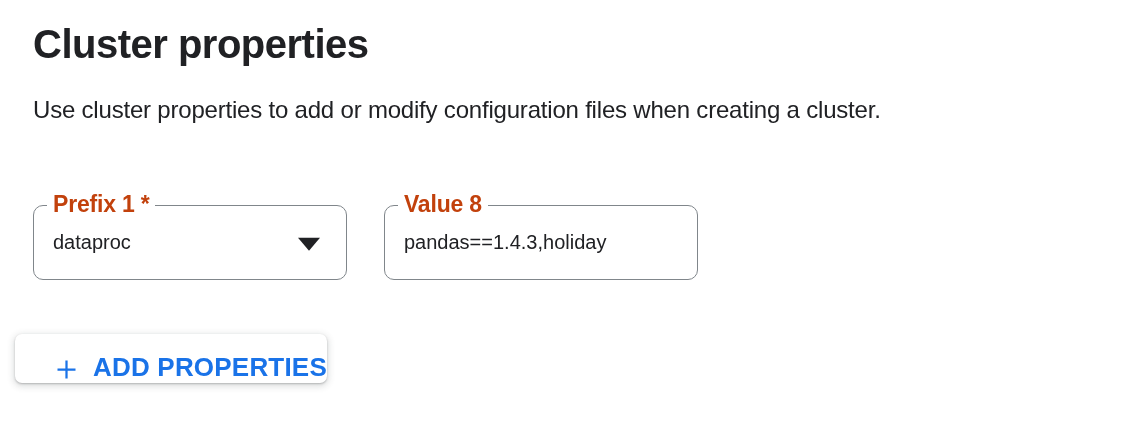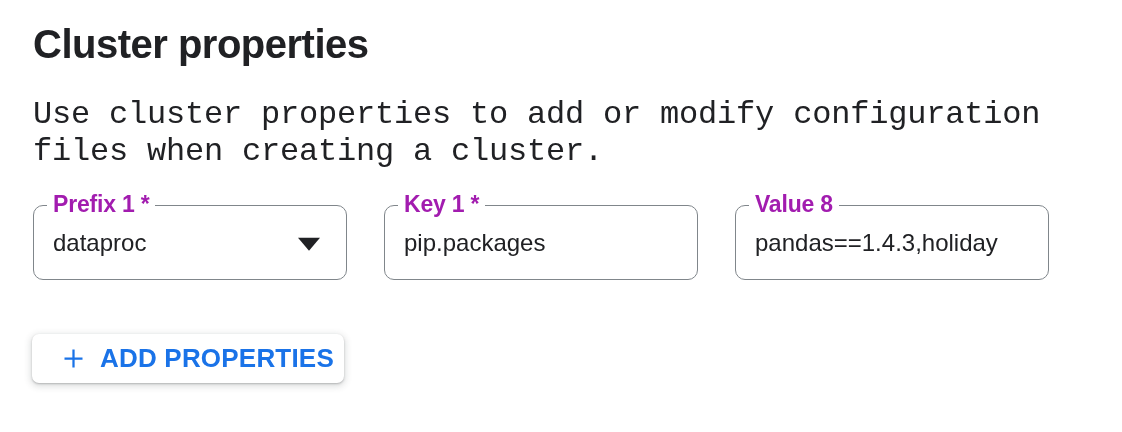--- a/index.html
+++ b/index.html
@@ -17,24 +17,23 @@
     position: absolute;
     left: 33px; top: 22px;
     font-size: 40px;
     font-weight: 700;
     letter-spacing: -0.5px;
     color: #202124;
   }
   .page-desc {
     position: absolute;
     left: 33px; top: 96px;
-    font-size: 32px;
+    font-size: 24px;
     letter-spacing: -0.2px;
     color: #202124;
-    font-family: Liberation Mono, monospace;
   }
   .fields-row {
     position: absolute;
     left: 33px; top: 205px;
     display: flex;
     gap: 37px;
   }
   .field {
     position: relative;
     width: 314px; height: 75px;
@@ -46,26 +45,26 @@
   }
   .field-label {
     position: absolute;
     top: 0; left: 13px;
     transform: translateY(-54%);
     background: #ffffff;
     padding: 0 6px;
     font-size: 23px;
     font-weight: 700;
     letter-spacing: -0.2px;
-    color: #a21caf;
+    color: #c2410c;
     white-space: nowrap;
     line-height: 1.1;
   }
   .field-value {
-    font-size: 24px;
+    font-size: 20px;
     color: #202124;
     padding-left: 19px;
     white-space: nowrap;
     overflow: hidden;
     flex: 1;
   }
   .field input.field-value {
     border: none;
     outline: none;
     background: transparent;
@@ -79,30 +78,30 @@
     right: 26px;
     top: 50%;
     transform: translateY(-40%);
     width: 0; height: 0;
     border-left: 11px solid transparent;
     border-right: 11px solid transparent;
     border-top: 13px solid #202124;
   }
   .add-btn {
     position: absolute;
-    left: 32px; top: 334px;
+    left: 15px; top: 334px;
     width: 312px; height: 49px;
     background: #ffffff;
     border: none;
     border-radius: 7px;
     box-shadow: 0 1px 2px 0 rgba(60,64,67,0.30), 0 2px 6px 2px rgba(60,64,67,0.15);
     display: flex;
-    align-items: center;
+    align-items: flex-end;
     justify-content: flex-start;
-    padding-left: 28px;
+    padding-left: 38px;
     cursor: pointer;
   }
   .add-btn .plus-icon {
     width: 27px; height: 27px;
     display: inline-flex;
     flex: 0 0 auto;
   }
   .add-btn .btn-label {
     margin-left: 13px;
     font-size: 26px;
@@ -122,24 +121,20 @@
   <p class="page-desc">Use cluster properties to add or modify configuration files when creating a cluster.</p>
 
   <div class="fields-row">
 
     <div class="field select-field">
       <span class="field-label">Prefix 1 *</span>
       <div class="field-value">dataproc</div>
       <span class="dropdown-arrow"></span>
     </div>
 
-    <div class="field">
-      <span class="field-label">Key 1 *</span>
-      <input class="field-value" type="text" value="pip.packages" style="">
-    </div>
 
     <div class="field">
       <span class="field-label">Value 8</span>
       <input class="field-value" type="text" value="pandas==1.4.3,holiday" style="">
     </div>
 
   </div>
 
   <button class="add-btn">
     <span class="plus-icon">

